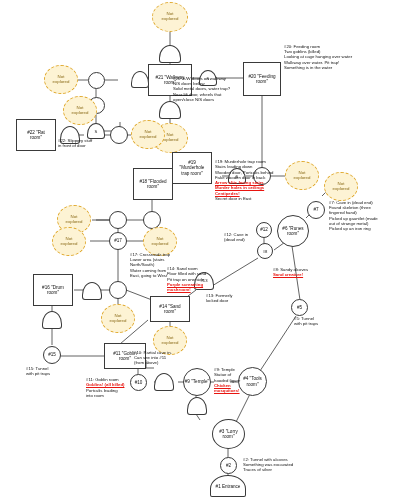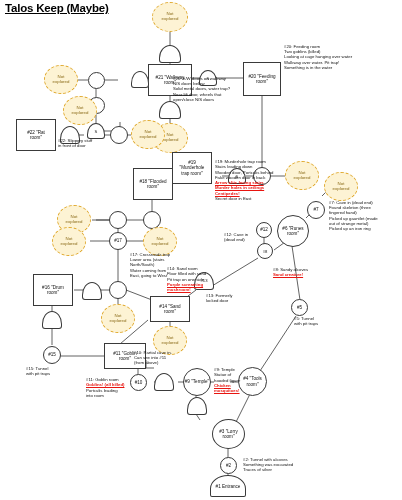--- a/index.html
+++ b/index.html
@@ -178,21 +178,20 @@
       <line x1="228" y1="448" x2="228" y2="458"></line>
 
       <line x1="228" y1="472" x2="228" y2="476"></line>
 
       <line x1="152" y1="212" x2="152" y2="212"></line>
 
       <line x1="152" y1="186" x2="152" y2="186"></line>
     </g>
   </svg>
 
-  <div class="title">Talos Keep (Maybe)</div>
 
   <div class="node unexplored" style="left: 152px; top: 2px; width: 36px; height: 30px; white-space: pre-line;">Not
 explored</div>
 
   <div class="node door" style="left:159px;top:45px;width:22px;height:18px;"></div>
 
   <div class="node room-rect" style="left: 148px; top: 64px; width: 44px; height: 32px; white-space: pre-line;">#21 "Walkway
 room"</div>
 
   <div class="node door secret" style="left:199px;top:70px;width:18px;height:16px;">

